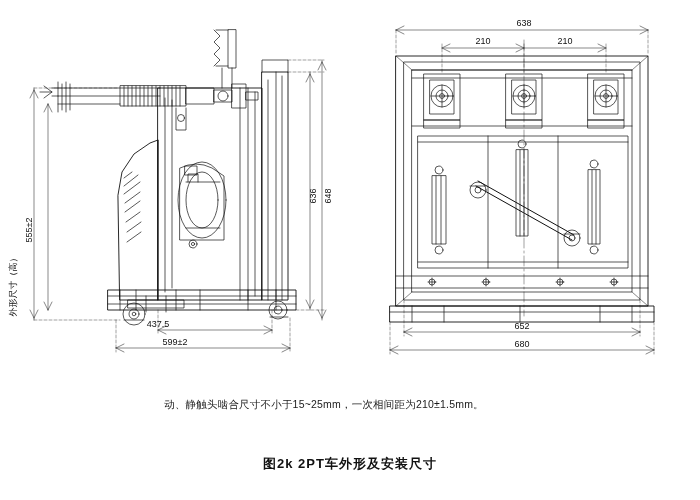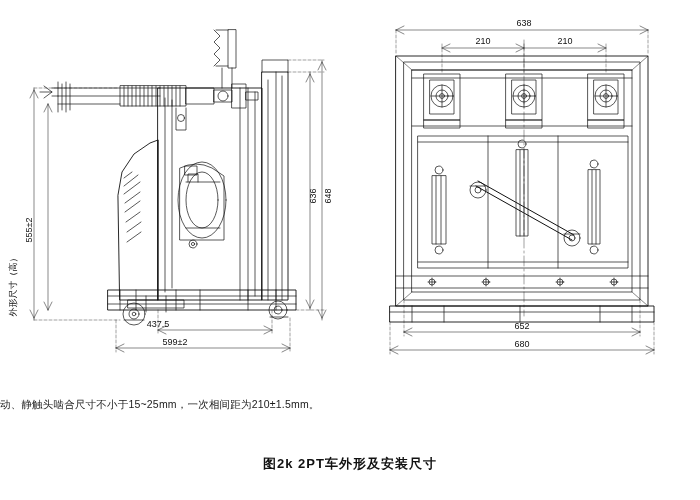--- a/index.html
+++ b/index.html
@@ -10,20 +10,21 @@
     color:#111;
     overflow:hidden;
     position:relative;
   }
   #sheet{position:absolute;left:0;top:0;width:700px;height:500px;}
   svg{display:block;}
   .dim{font-family:"Liberation Sans", sans-serif;font-size:9px;fill:#111;}
   .note{
     position:absolute;
     left:0;top:398px;width:648px;
+    text-align:center;
     font-size:10.5px;
     color:#1a1a1a;
     letter-spacing:0.2px;
   }
   .caption{
     position:absolute;
     left:0;top:455px;width:700px;
     text-align:center;
     font-size:13px;
     font-weight:bold;

